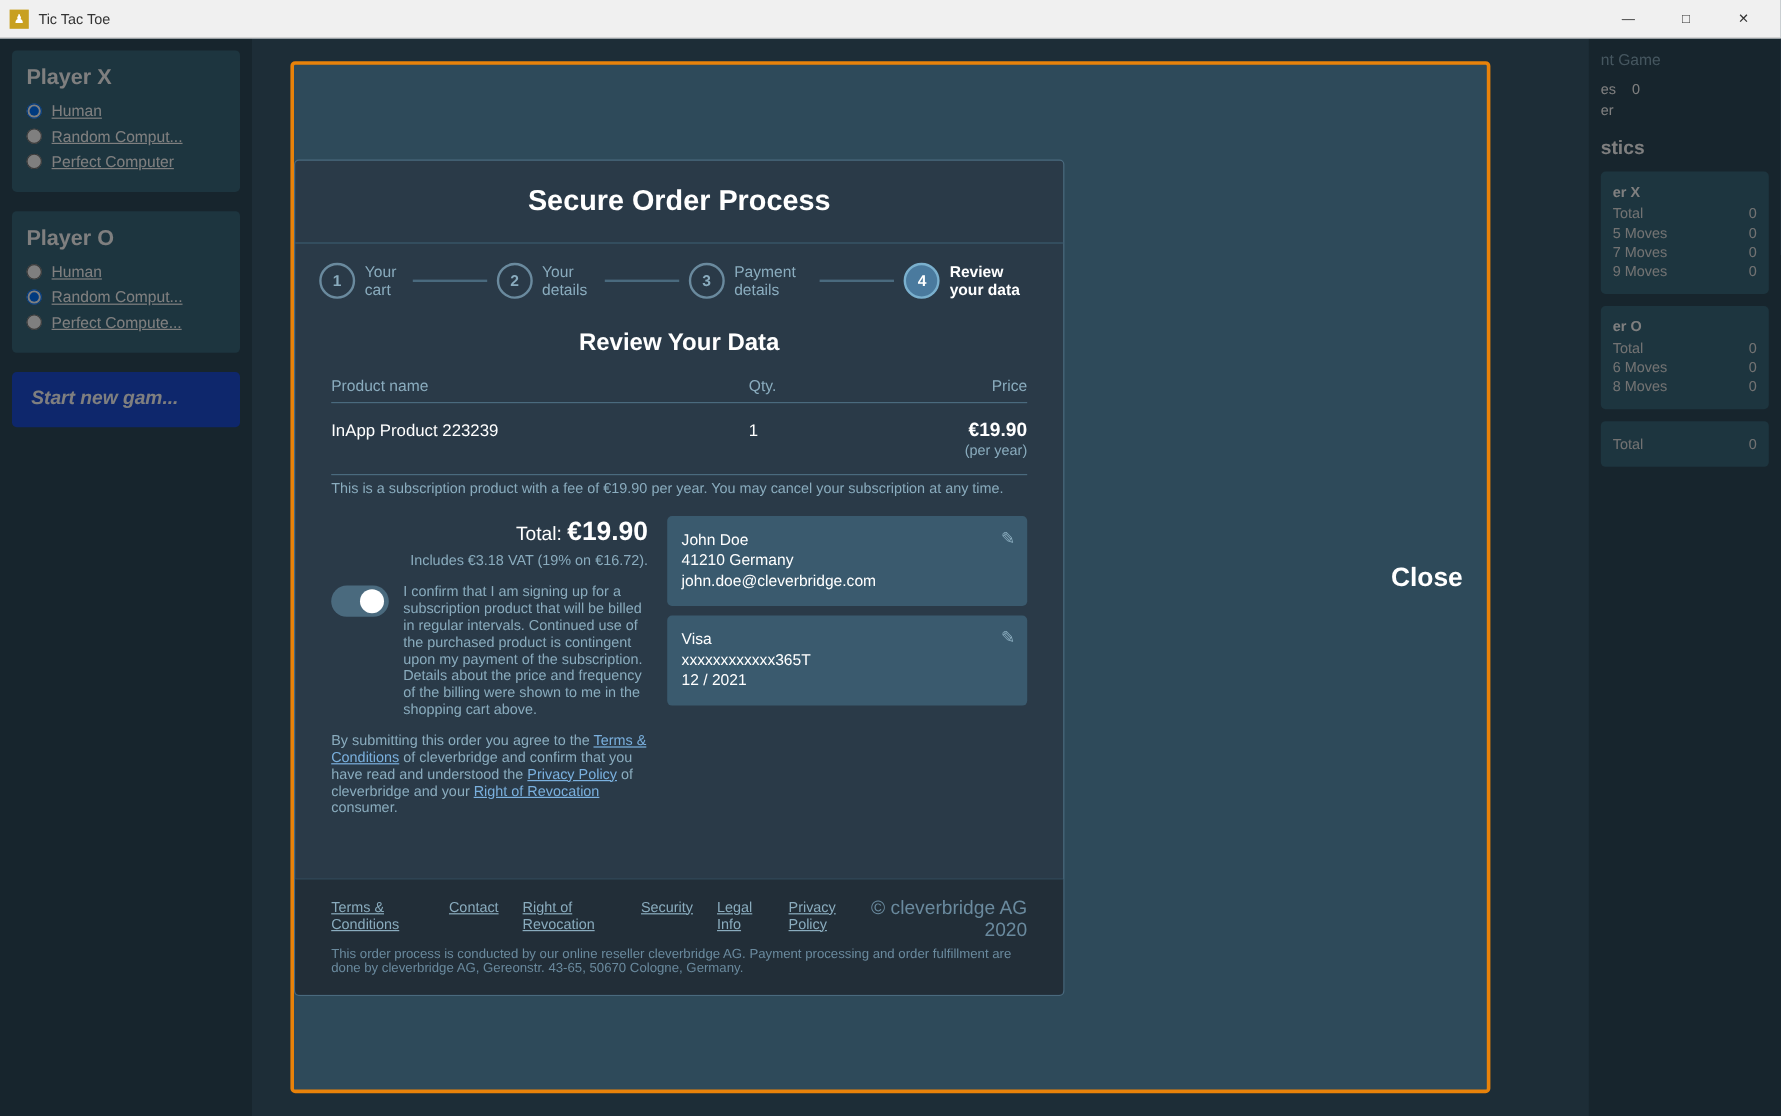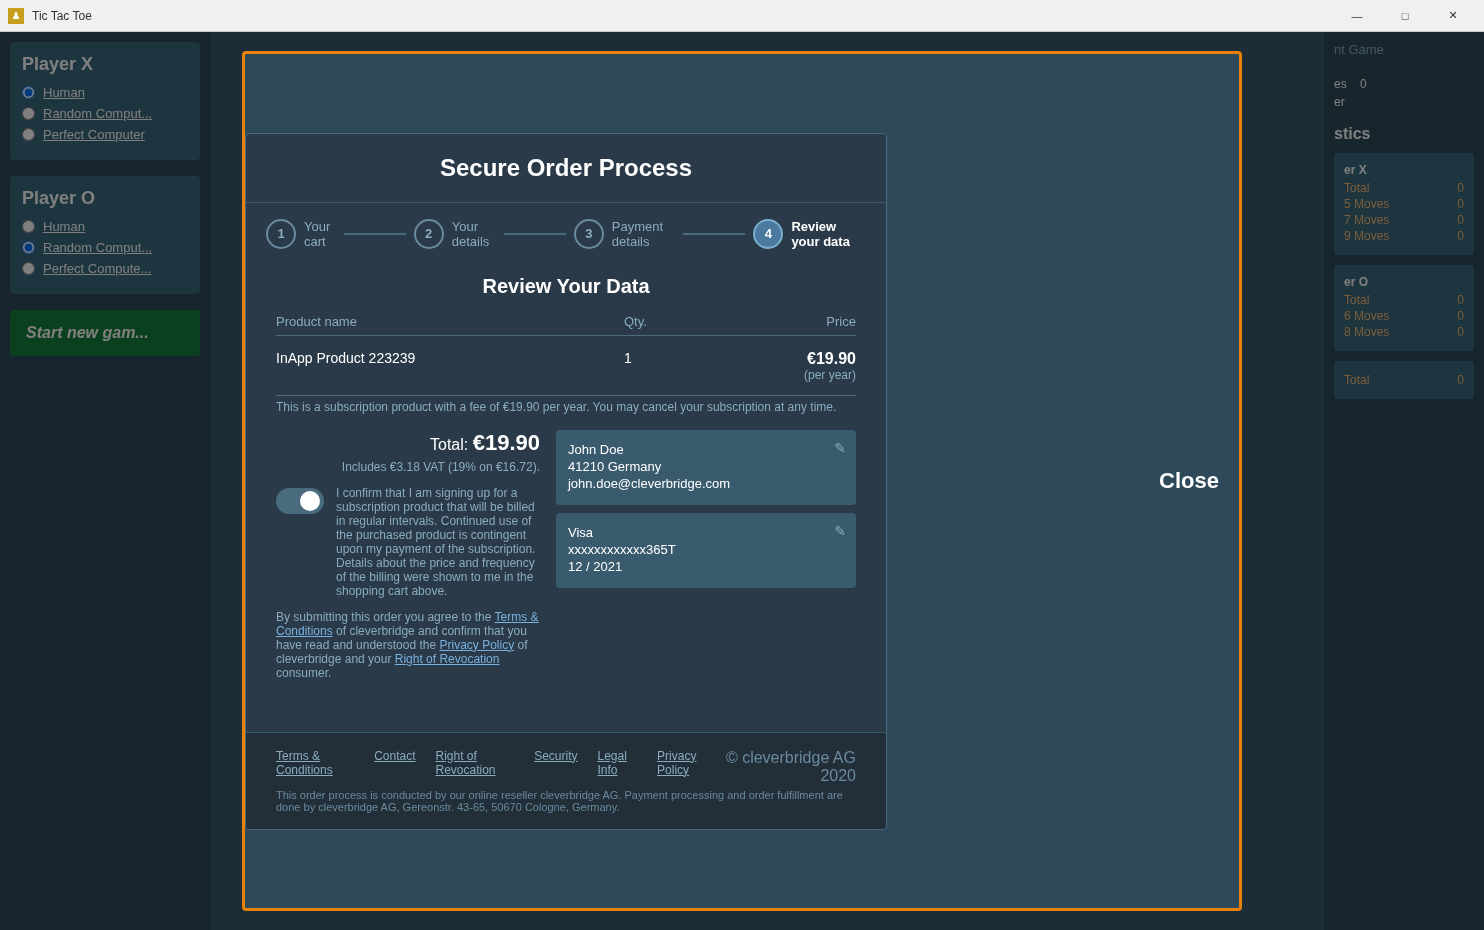--- a/index.html
+++ b/index.html
@@ -96,21 +96,21 @@
       margin-bottom: 6px;
       text-decoration: underline;
     }
     .radio-option input[type="radio"] {
       margin-right: 8px;
     }
 
     .start-btn {
       width: 100%;
       padding: 14px;
-      background: #15803d;
+      background: #1d4ed8;
       border: none;
       border-radius: 4px;
       color: white;
       font-size: 16px;
       font-style: italic;
       font-weight: bold;
       cursor: pointer;
       margin-bottom: 16px;
       text-align: left;
       padding-left: 16px;
@@ -140,21 +140,21 @@
     }
     .stats-player-label {
       color: white;
       font-size: 12px;
       font-weight: bold;
       margin-bottom: 4px;
     }
     .stats-row {
       display: flex;
       justify-content: space-between;
-      color: #fdba74;
+      color: #e5e5e5;
       font-size: 12px;
       margin-bottom: 2px;
     }
 
     
     .overlay {
       position: absolute;
       top: 0;
       left: 0;
       width: 100%;
@@ -649,21 +649,21 @@
         </div>
       </div>
 
       <div class="close-area">
         <button class="close-btn">Close</button>
       </div>
     </div>
   </div>
 
   <div class="stats-panel">
-    <div style="color:#8aacbe; font-size:13px; margin-bottom:20px;">nt Game</div>
+    <div style="color:#8aacbe; font-size:13px; margin-bottom:10px;">nt Game</div>
     <div style="color: white; font-size:12px; margin-bottom:4px;">es &nbsp;&nbsp; 0</div>
     <div style="color: white; font-size:12px; margin-bottom:16px;">er</div>
 
     <div class="stats-title">stics</div>
 
     <div class="stats-box">
       <div class="stats-player-label">er X</div>
       <div class="stats-row">
         <span>Total</span>
         <span>0</span>

